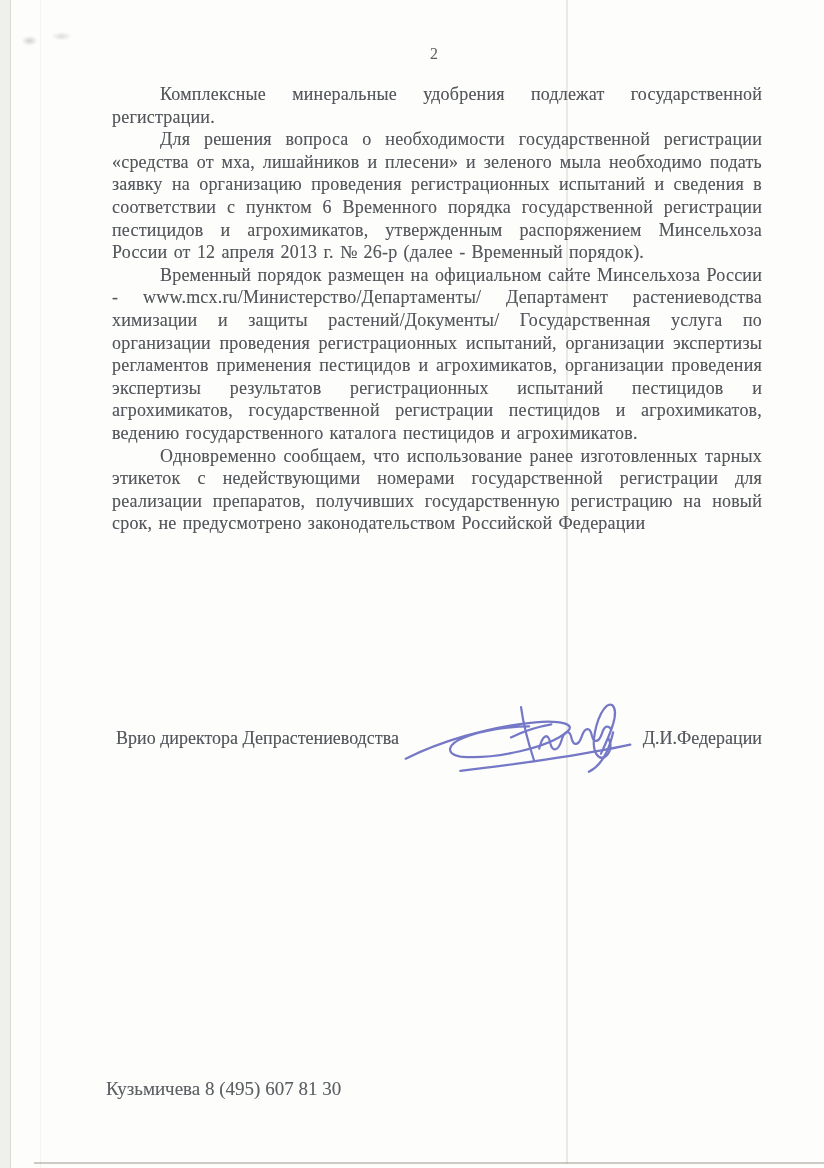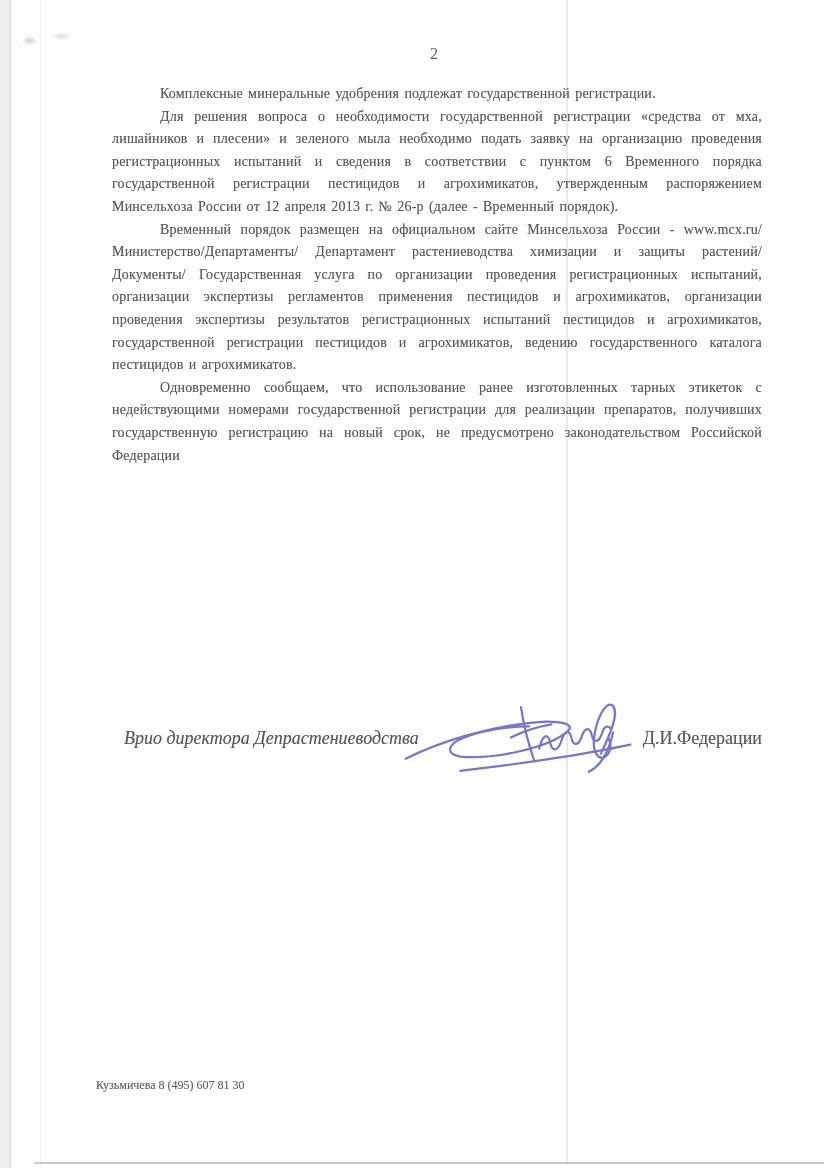--- a/index.html
+++ b/index.html
@@ -35,37 +35,37 @@
       radial-gradient(closest-side at 20% 60%, rgba(140,140,138,0.38), rgba(140,140,138,0) 70%),
       radial-gradient(closest-side at 75% 35%, rgba(150,150,148,0.30), rgba(150,150,148,0) 70%);
     filter: blur(0.6px);
   }
   .page-number {
     position: absolute; left: 430px; top: 45px;
     font-size: 16px; color: #5b5f64;
   }
   .doc-body {
     position: absolute; left: 112px; top: 83px; width: 650px;
-    font-size: 14px; line-height: 22.6px; text-align: justify;
+    font-size: 18px; line-height: 22.6px; text-align: justify;
     letter-spacing: 0.2px; word-spacing: 1.5px;
     text-shadow: 0 0 0.5px rgba(84,87,92,0.45);
   }
   .doc-body p { margin: 0; text-indent: 48px; }
   .sig-block {
     position: absolute; left: 112px; top: 728px; width: 650px;
     font-size: 18px; text-shadow: 0 0 0.5px rgba(84,87,92,0.45);
   }
-  .sig-title { position: absolute; left: 12px; top: 0; white-space: nowrap; font-style: italic; }
+  .sig-title { position: absolute; left: 4px; top: 0; white-space: nowrap; }
   .sig-name  { position: absolute; right: 0; top: 0; white-space: nowrap; }
   .sig-svg {
     position: absolute; left: 286px; top: -30px; width: 240px; height: 86px;
   }
   .footer-contact {
-    position: absolute; left: 96px; top: 1078px;
-    font-size: 12px; color: #5d6166;
+    position: absolute; left: 106px; top: 1078px;
+    font-size: 19px; color: #5d6166;
     text-shadow: 0 0 0.5px rgba(93,97,102,0.4);
   }
 </style>
 </head>
 <body>
 
 <div class="page">
 
   <div class="scan-edge-left"></div>
   <div class="scan-line-inner"></div>

